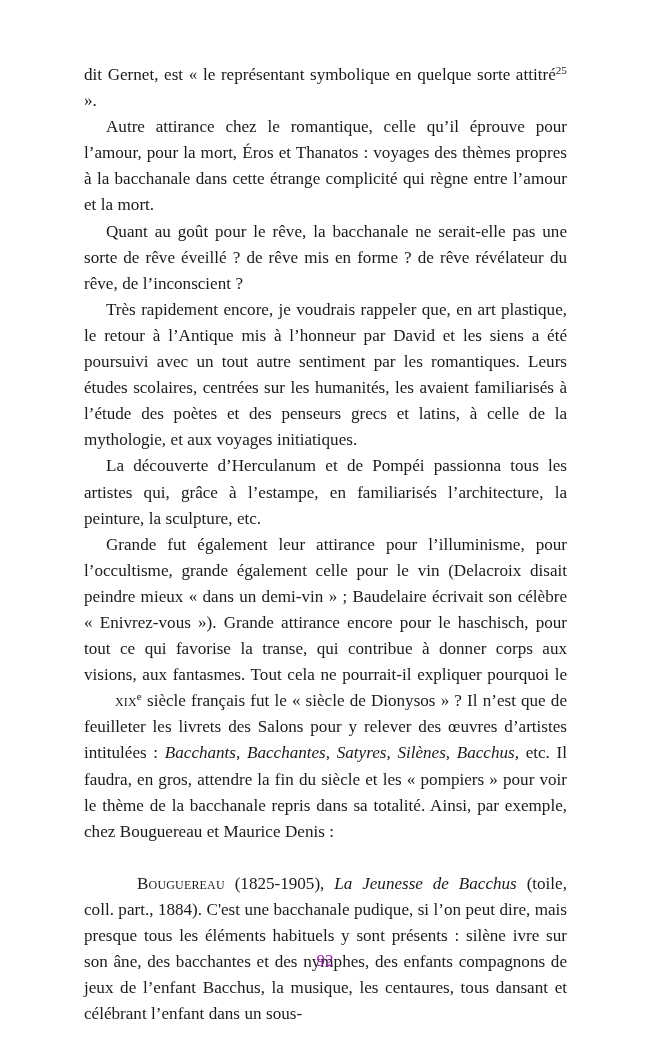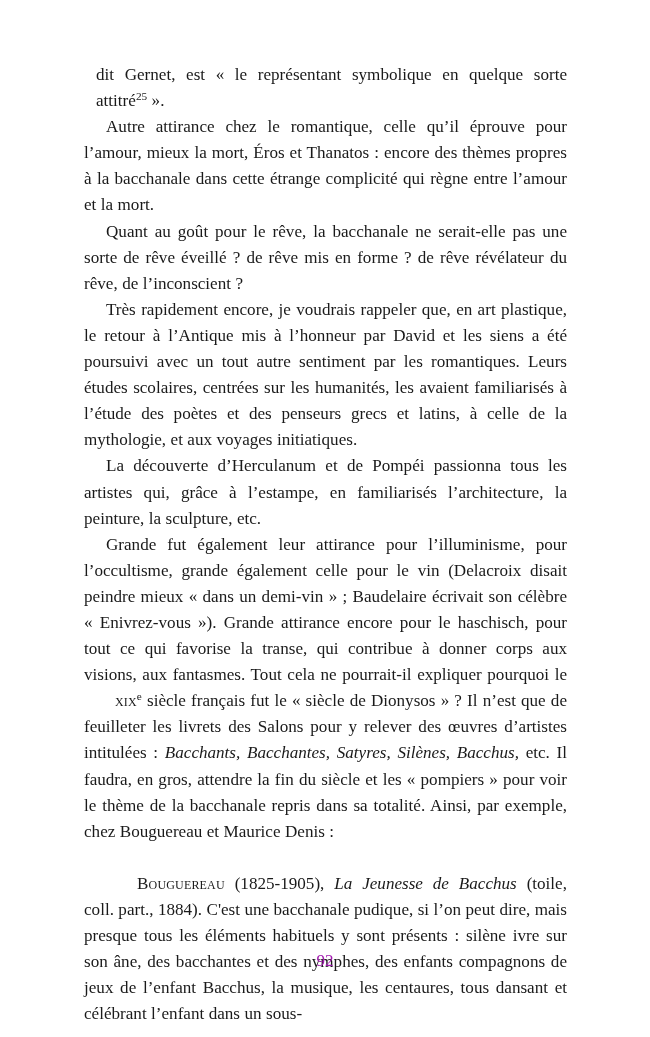--- a/index.html
+++ b/index.html
@@ -39,21 +39,20 @@
     line-height: 26.1px;
     text-align: justify;
     text-justify: inter-word;
     text-indent: 22px;
     hyphens: manual;
     word-spacing: 0.01em;
   }
 
   .para.no-indent {
     text-indent: 0;
-    margin-left: 12px;
   }
 
   .para.spaced-before {
     margin-top: 26.1px;
   }
 
   .sc {
     font-variant: small-caps;
     letter-spacing: 0.01em;
     margin-left: 31px;
@@ -83,21 +82,21 @@
 </style>
 </head>
 <body>
 
 <div class="page">
 
   <div class="text-block">
 
     <p class="para no-indent"><span>dit Gernet, est « le représentant symbolique en quelque sorte attitré</span><sup>25</sup><span> ».</span></p>
 
-    <p class="para">Autre attirance chez le romantique, celle qu’il éprouve pour l’amour, mieux la mort, Éros et Thanatos : encore des thèmes propres à la bacchanale dans cette étrange complicité qui règne entre l’amour et la mort.</p>
+    <p class="para">Autre attirance chez le romantique, celle qu’il éprouve pour l’amour, pour la mort, Éros et Thanatos : voyages des thèmes propres à la bacchanale dans cette étrange complicité qui règne entre l’amour et la mort.</p>
 
     <p class="para">Quant au goût pour le rêve, la bacchanale ne serait-elle pas une sorte de rêve éveillé ? de rêve mis en forme ? de rêve révélateur du rêve, de l’inconscient ?</p>
 
     <p class="para">Très rapidement encore, je voudrais rappeler que, en art plastique, le retour à l’Antique mis à l’honneur par David et les siens a été poursuivi avec un tout autre sentiment par les roman­tiques. Leurs études scolaires, centrées sur les humanités, les avaient familiarisés à l’étude des poètes et des penseurs grecs et latins, à celle de la mythologie, et aux voyages initiatiques.</p>
 
     <p class="para">La découverte d’Herculanum et de Pompéi passionna tous les artistes qui, grâce à l’estampe, en familiarisés l’architecture, la peinture, la sculpture, etc.</p>
 
     <p class="para"><span>Grande fut également leur attirance pour l’illuminisme, pour l’occultisme, grande également celle pour le vin (Delacroix disait peindre mieux « dans un demi-vin » ; Baudelaire écrivait son célèbre « Enivrez-vous »). Grande attirance encore pour le haschisch, pour tout ce qui favorise la transe, qui contribue à donner corps aux visions, aux fantasmes. Tout cela ne pourrait-il expliquer pourquoi le </span><span class="sc">xix</span><sup>e</sup><span> siècle français fut le « siècle de Dionysos » ? Il n’est que de feuilleter les livrets des Salons pour y relever des œuvres d’artistes intitulées : </span><span class="italic">Bacchants, Bacchantes, Satyres, Silènes, Bacchus,</span><span> etc. Il faudra, en gros, attendre la fin du siècle et les « pompiers » pour voir le thème de la bacchanale repris dans sa totalité. Ainsi, par exemple, chez Bouguereau et Maurice Denis :</span></p>
 
     <p class="para spaced-before"><span class="sc">Bouguereau</span><span> (1825-1905), </span><span class="italic">La Jeunesse de Bacchus</span><span> (toile, coll. part., 1884). C'est une bacchanale pudique, si l’on peut dire, mais presque tous les éléments habituels y sont présents : silène ivre sur son âne, des bacchantes et des nymphes, des enfants compagnons de jeux de l’enfant Bacchus, la musique, les centaures, tous dansant et célébrant l’enfant dans un sous-</span></p>

